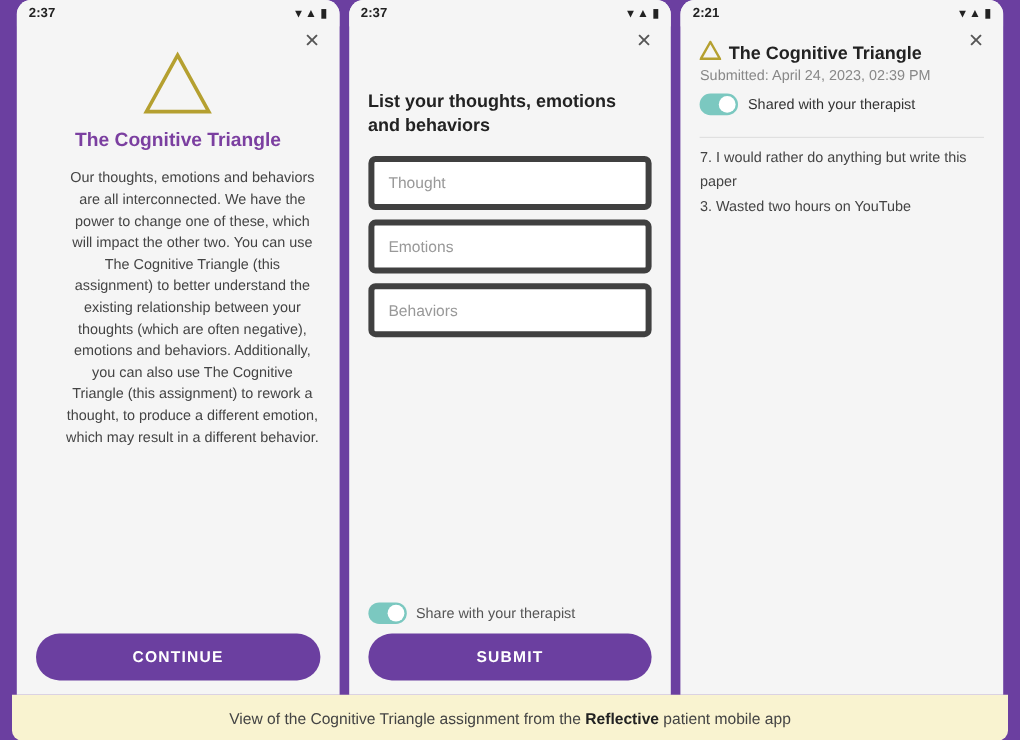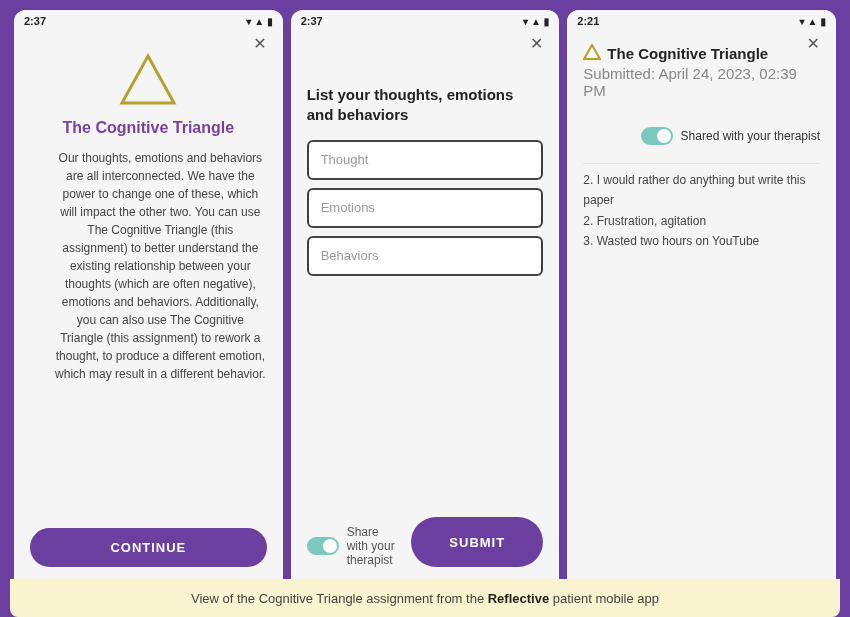--- a/index.html
+++ b/index.html
@@ -10,21 +10,21 @@
       font-family: -apple-system, BlinkMacSystemFont, 'Segoe UI', sans-serif;
       display: flex;
       flex-direction: column;
       overflow: hidden;
     }
 
     .screens-row {
       display: flex;
       flex: 1;
       gap: 0;
-      padding: 10px 10px 0 10px;
+      padding: 0 10px 0 10px;
     }
 
     .screen {
       background: #f5f5f5;
       border-radius: 12px 12px 0 0;
       flex: 1;
       margin: 0 4px;
       display: flex;
       flex-direction: column;
       overflow: hidden;
@@ -101,21 +101,21 @@
       font-size: 15px;
       font-weight: 600;
       color: #222;
       margin-bottom: 4px;
       padding-right: 20px;
       line-height: 1.3;
       margin-top: 41px;
     }
     .form-field {
       background: white;
-      border: 2px solid #404040;
+      border: 5px solid #404040;
       border-radius: 6px;
       padding: 10px 12px;
       margin-bottom: 8px;
       font-size: 13px;
       color: #999;
       min-height: 40px;
     }
     .form-fields-area {
       margin-top: 12px;
     }
@@ -153,31 +153,30 @@
     .screen3 .screen-title {
       font-size: 15px;
       font-weight: 600;
       color: #222;
       display: flex;
       align-items: center;
       gap: 6px;
       padding-right: 20px;
     }
     .screen3 .subtitle {
-      font-size: 15px;
+      font-size: 12px;
       color: #888;
       margin-top: 2px;
-      margin-bottom: 28px;
+      margin-bottom: 8px;
     }
     .shared-toggle-row {
       display: flex;
       align-items: center;
       gap: 8px;
       margin-bottom: 12px;
-      justify-content: flex-end;
     }
     .shared-label {
       font-size: 12px;
       color: #333;
     }
     .entries-list {
       font-size: 12px;
       color: #444;
       line-height: 1.7;
     }
@@ -223,20 +222,21 @@
       border-radius: 0 0 8px 8px;
     }
     .bottom-bar strong {
       font-weight: 700;
       color: #222;
     }
 
     .screen2-bottom {
       margin-top: auto;
       display: flex;
+      flex-direction: column;
       gap: 8px;
       padding-top: 8px;
     }
 
     .divider {
       height: 1px;
       background: #e0e0e0;
       margin: 6px 0;
     }
 
@@ -336,22 +336,21 @@
       <div class="subtitle">Submitted: April 24, 2023, 02:39 PM</div>
 
       <div class="shared-toggle-row">
         <div class="toggle"></div>
         <span class="shared-label">Shared with your therapist</span>
       </div>
 
       <div class="divider"></div>
 
       <div class="entries-list">
-        <div>2. I would rather do anything but write this paper</div>
-        <div>2. Frustration, agitation</div>
+        <div>7. I would rather do anything but write this paper</div>
         <div>3. Wasted two hours on YouTube</div>
       </div>
     </div>
   </div>
 </div>
 
 <div class="bottom-bar">
   <span>
     <span>View of the Cognitive Triangle assignment from the </span><strong>Reflective</strong><span> patient mobile app</span>
   </span>

